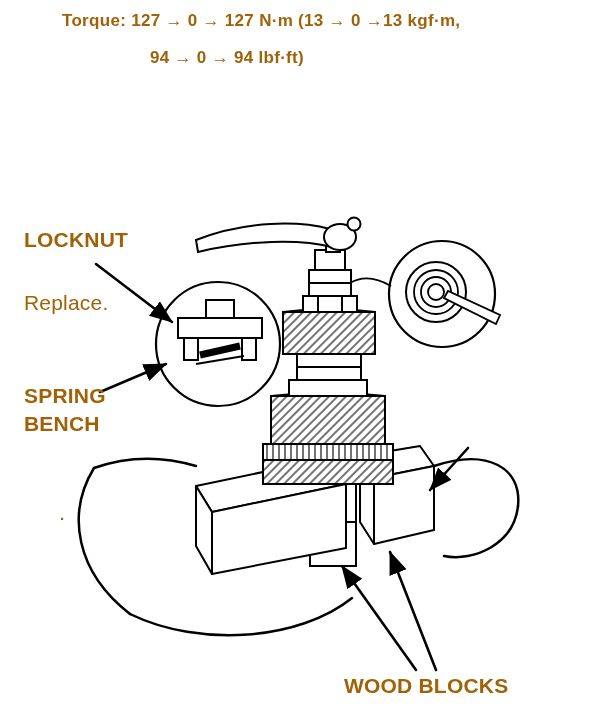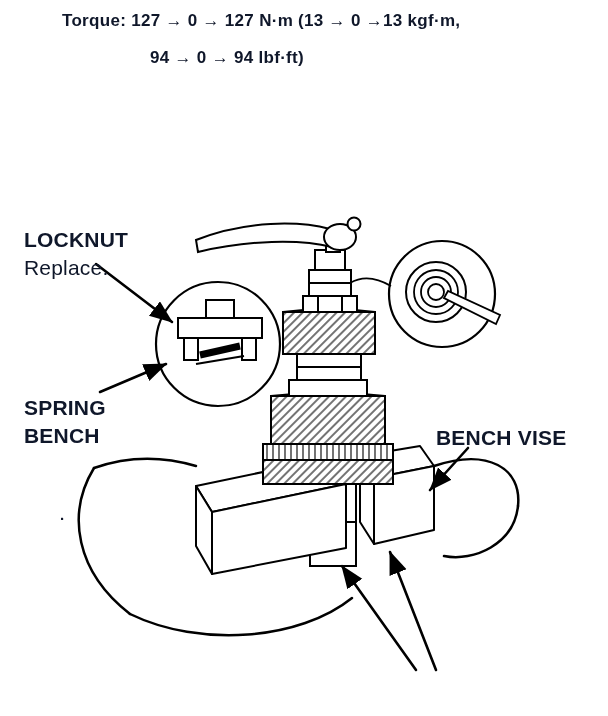--- a/index.html
+++ b/index.html
@@ -2,44 +2,44 @@
 <html><head>
 <meta charset="utf-8">
 <style>
   html, body { margin: 0; padding: 0; background: #ffffff; }
   .page {
     position: relative;
     width: 608px;
     height: 716px;
     background: #ffffff;
     font-family: "Liberation Sans", sans-serif;
-    color: #0f172a;
+    color: #a16207;
     overflow: hidden;
   }
   .torque-note {
     position: absolute;
     left: 62px;
     top: 12px;
     font-size: 17px;
     font-weight: bold;
     letter-spacing: 0.3px;
     line-height: 1.0;
   }
   .torque-line2 { margin-left: 88px; margin-top: 20px; }
   .diagram-svg { position: absolute; left: 0; top: 0; }
   .label {
     position: absolute;
     font-size: 21px;
     font-weight: bold;
     line-height: 1.35;
     letter-spacing: 0.2px;
   }
-  .label .sub { font-weight: normal; }
+  .label .sub { font-weight: normal; margin-top: 35px; }
   .label-locknut    { left: 24px;  top: 226px; }
-  .label-spring     { left: 24px;  top: 394px; }
+  .label-spring     { left: 24px;  top: 382px; }
   .label-benchvise  { left: 436px; top: 424px; }
   .label-woodblocks { left: 344px; top: 672px; }
   .stray-dot { position: absolute; left: 60px; top: 506px; font-weight: bold; font-size: 15px; }
 </style>
 </head>
 <body>
 
 <div class="page">
 
   <div class="torque-note">
@@ -147,20 +147,20 @@
   <div class="label label-locknut">
     <div>LOCKNUT</div>
     <div class="sub">Replace.</div>
   </div>
 
   <div class="label label-spring">
     <div>SPRING</div>
     <div>BENCH</div>
   </div>
 
-  <div class="label label-benchvise">
-    <div>BENCH VISE</div>
+
+  <div class="label label-woodblocks">
+    <div>WOOD BLOCKS</div>
   </div>
-
 
   <div class="stray-dot">.</div>
 
 </div>
 
 </body></html>

